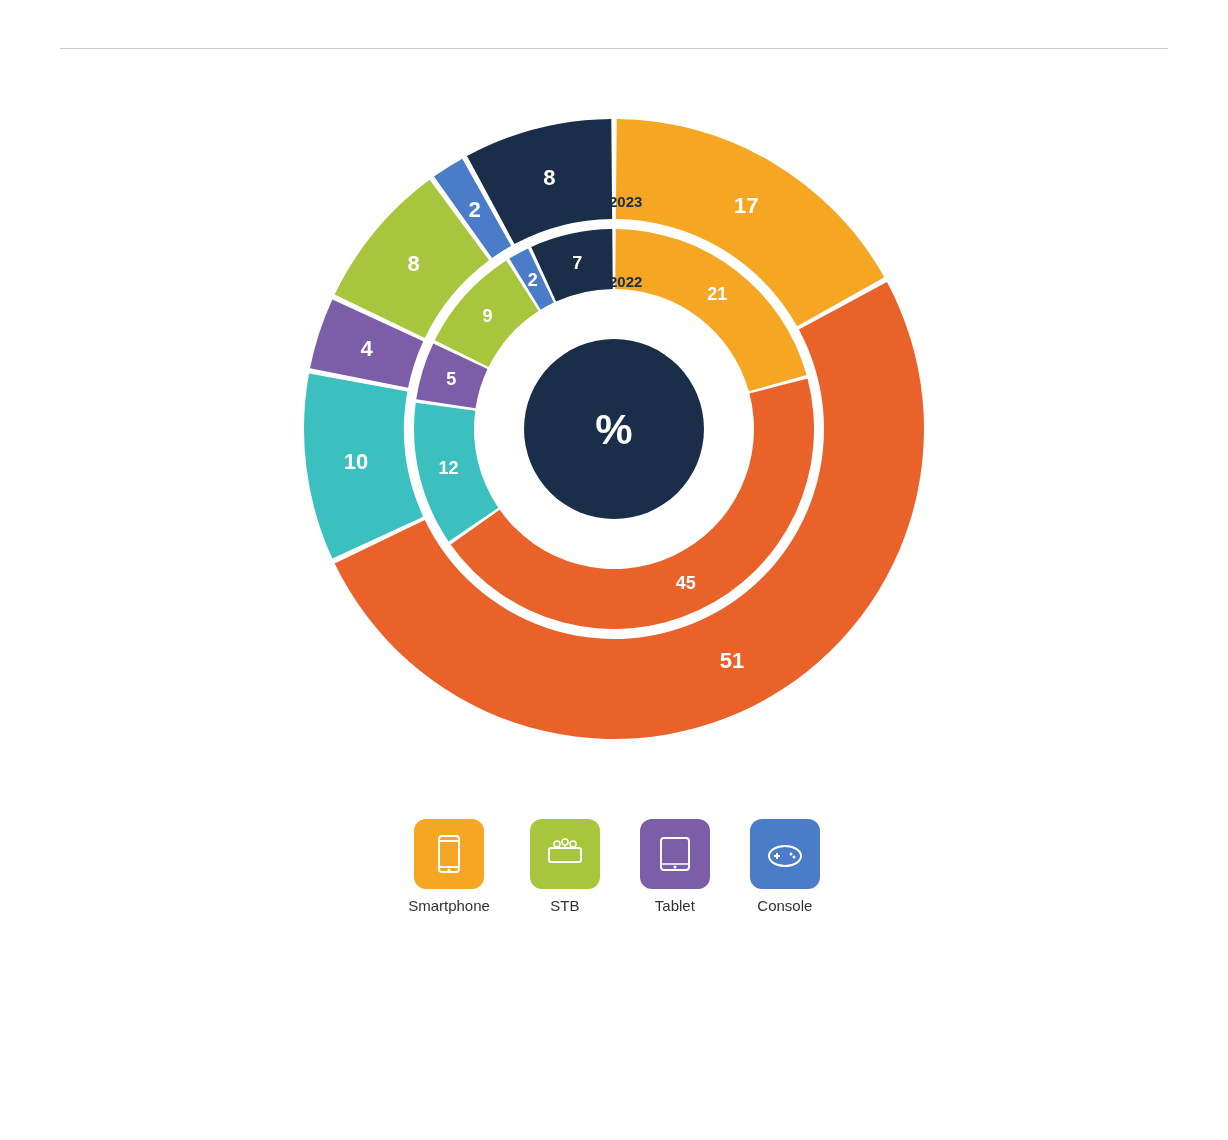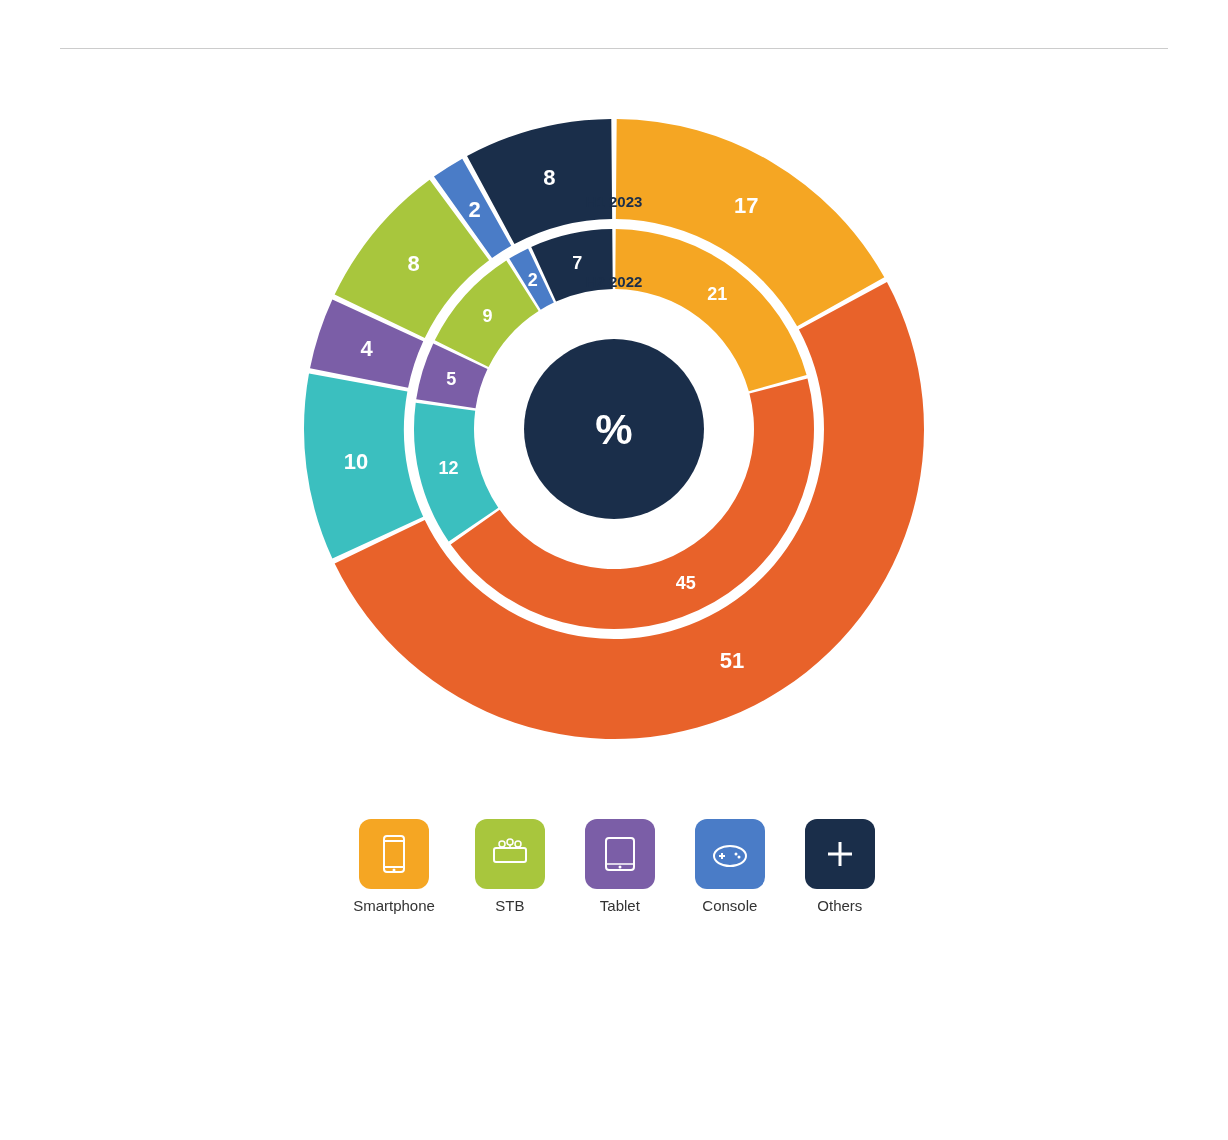--- a/index.html
+++ b/index.html
@@ -168,24 +168,15 @@
             <svg viewBox="0 0 40 40" fill="white">
               <ellipse cx="20" cy="22" rx="16" ry="10" fill="none" stroke="white" stroke-width="2"></ellipse>
               <line x1="12" y1="19" x2="12" y2="25" stroke="white" stroke-width="2"></line>
               <line x1="9" y1="22" x2="15" y2="22" stroke="white" stroke-width="2"></line>
               <circle cx="26" cy="20" r="1.5" fill="white"></circle>
               <circle cx="29" cy="23" r="1.5" fill="white"></circle>
             </svg>
           </div>
           <div class="legend-label">Console</div>
         </div>
-        <div class="legend-item">
-          <div class="legend-icon" style="background-color: rgb(26, 46, 74);">
-            <svg viewBox="0 0 40 40" fill="white">
-              <line x1="20" y1="8" x2="20" y2="32" stroke="white" stroke-width="3"></line>
-              <line x1="8" y1="20" x2="32" y2="20" stroke="white" stroke-width="3"></line>
-            </svg>
-          </div>
-          <div class="legend-label">Others</div>
-        </div>
       </div>
   </div>
 </div>
 
 </body></html>

